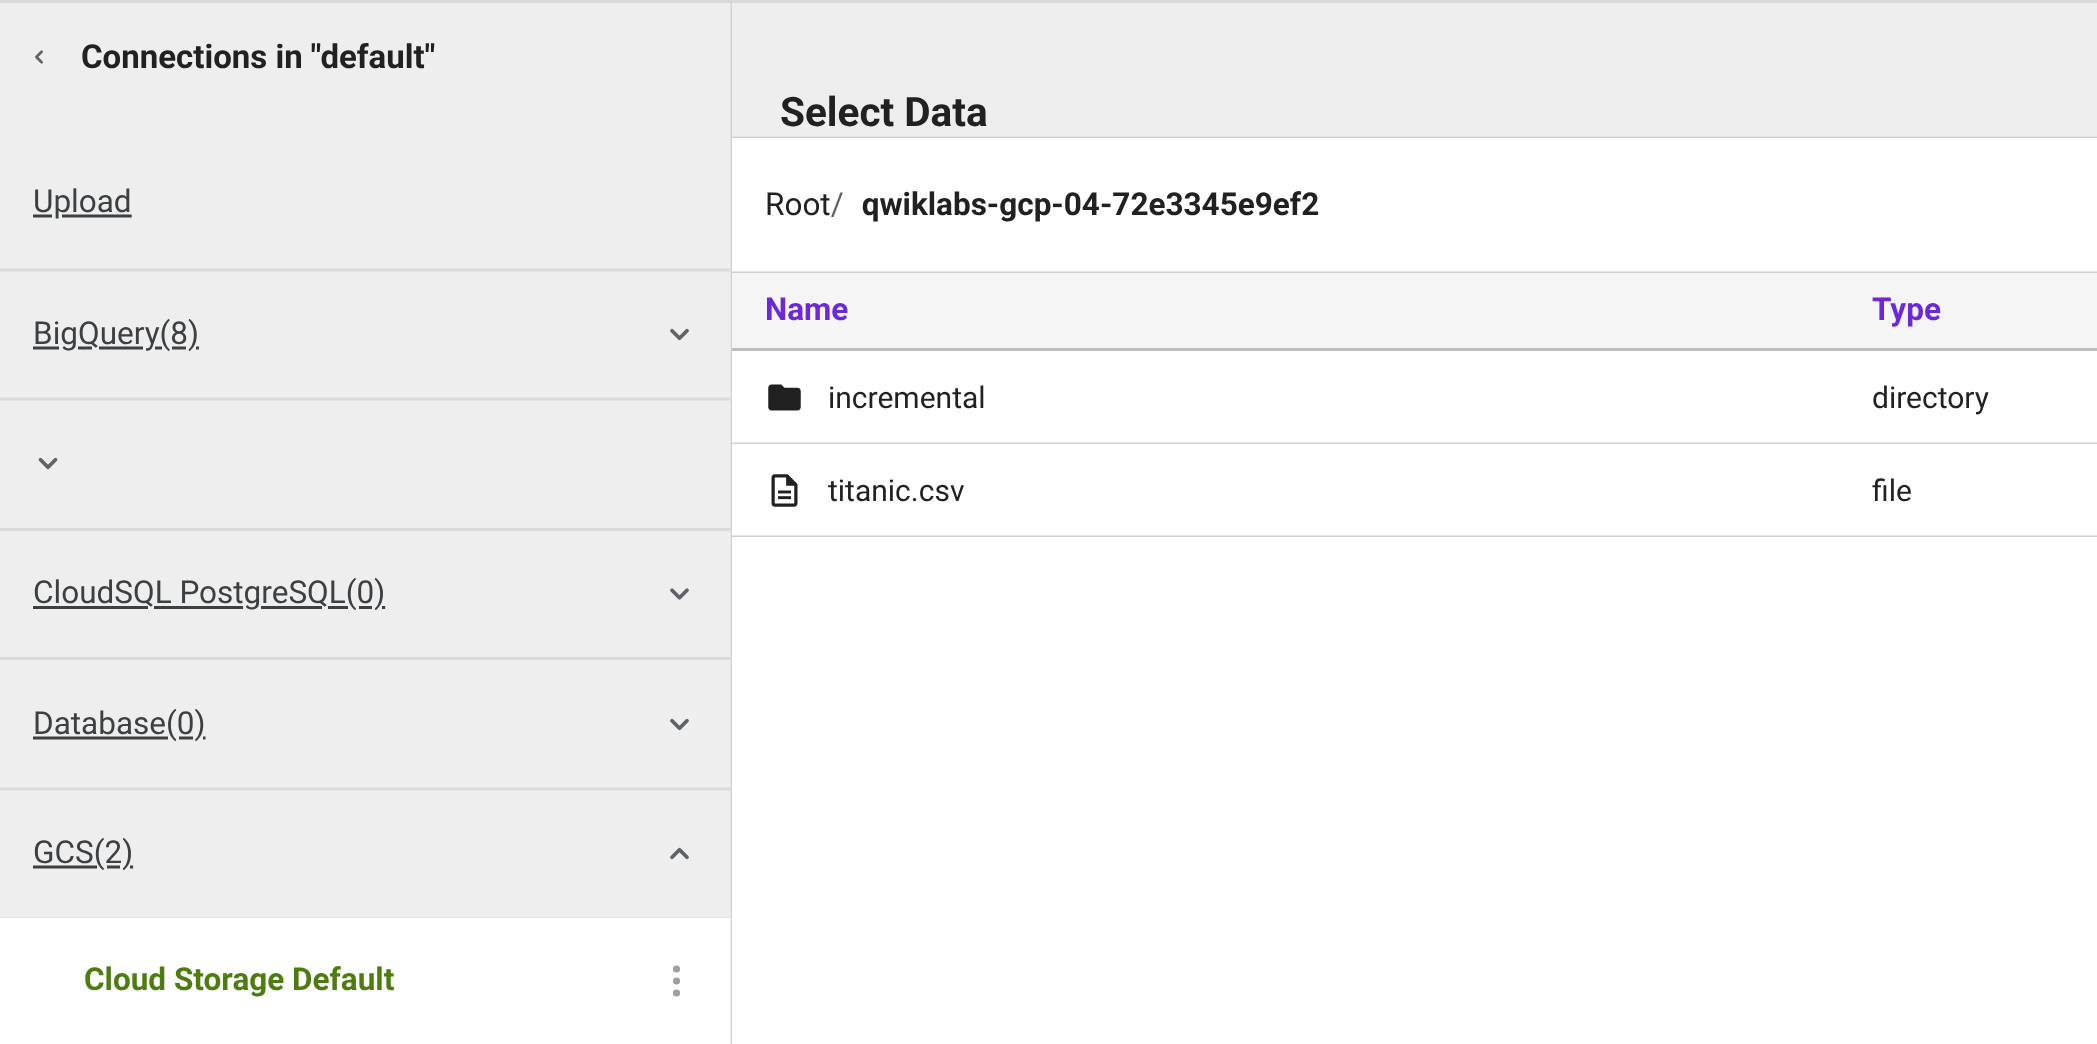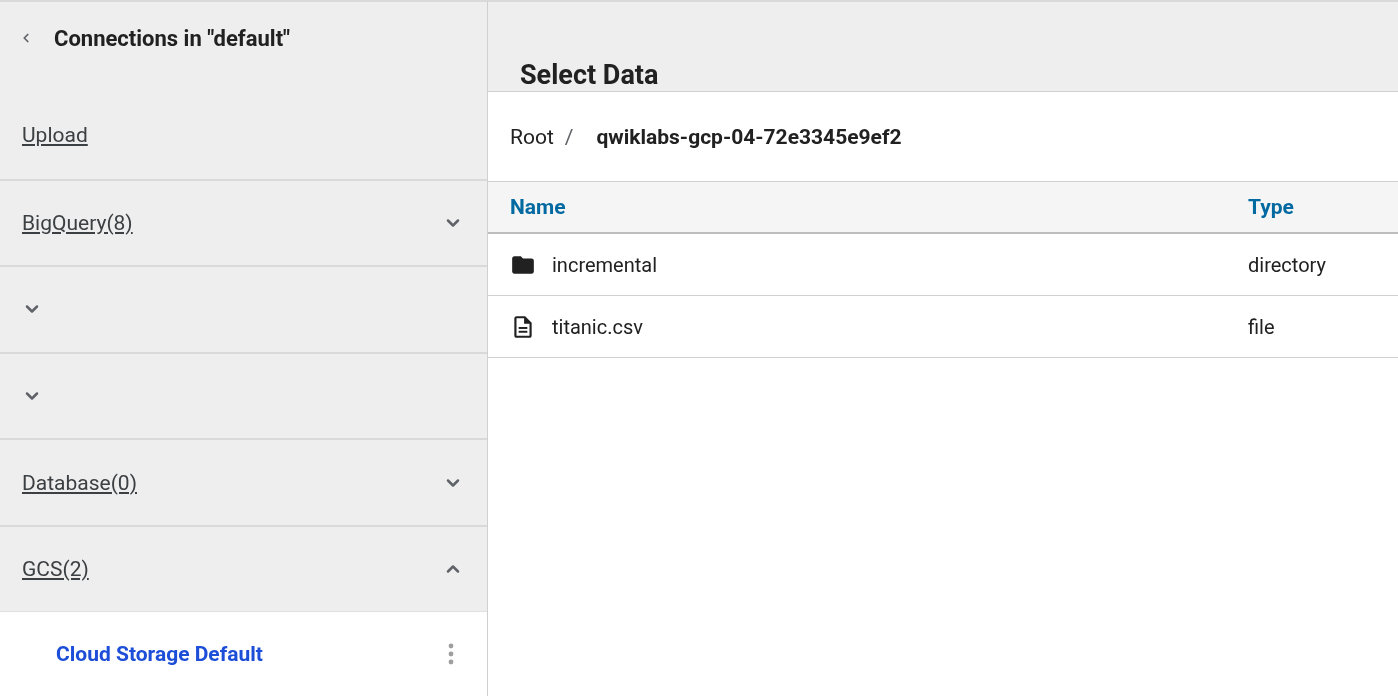--- a/index.html
+++ b/index.html
@@ -62,21 +62,21 @@
   }
   .sidebar-subitem {
     display: flex;
     align-items: center;
     justify-content: space-between;
     height: 86px;
     padding: 0 20px 0 56px;
     background: #ffffff;
     font-size: 21px;
     font-weight: 700;
-    color: #1d4ed8;
+    color: #4d7c0f;
     cursor: pointer;
     border-top: 1px solid #e0e0e0;
   }
   .more-btn {
     width: 32px; height: 32px;
     display:flex; align-items:center; justify-content:center;
     color: #9e9e9e;
     border-radius: 50%;
   }
   
@@ -99,36 +99,36 @@
     font-size: 27px;
     font-weight: 700;
     color: #212121;
   }
   .breadcrumb {
     height: 90px;
     display: flex;
     align-items: center;
     padding-left: 22px;
     font-size: 21px;
-    gap: 11px;
+    gap: 0;
     border-bottom: 1px solid #d0d0d0;
     color: #212121;
   }
   .breadcrumb .root { cursor: pointer; }
   .breadcrumb .sep { color: #5f6368; }
   .breadcrumb .current { font-weight: 700; margin-left: 12px; }
   .table-header {
     display: flex;
     align-items: center;
     height: 52px;
     background: #f5f5f5;
     border-bottom: 2px solid #bdbdbd;
     font-size: 21px;
     font-weight: 700;
-    color: #0369a1;
+    color: #6d28d9;
   }
   .col-name { flex: 1; padding-left: 22px; }
   .col-type { width: 150px; }
   .table-row {
     display: flex;
     align-items: center;
     height: 62px;
     border-bottom: 1px solid #d0d0d0;
     font-size: 20px;
     color: #212121;
@@ -175,20 +175,21 @@
 
     <div class="sidebar-item">
       <span class="chevron">
         <svg width="20" height="20" viewBox="0 0 24 24" fill="none" stroke="currentColor" stroke-width="3" stroke-linecap="round" stroke-linejoin="round">
             <polyline points="6 9 12 15 18 9"></polyline>
           </svg>
       </span>
     </div>
 
     <div class="sidebar-item">
+      <span>CloudSQL PostgreSQL(0)</span>
       <span class="chevron">
         <svg width="20" height="20" viewBox="0 0 24 24" fill="none" stroke="currentColor" stroke-width="3" stroke-linecap="round" stroke-linejoin="round">
             <polyline points="6 9 12 15 18 9"></polyline>
           </svg>
       </span>
     </div>
 
     <div class="sidebar-item">
       <span>Database(0)</span>
       <span class="chevron">

